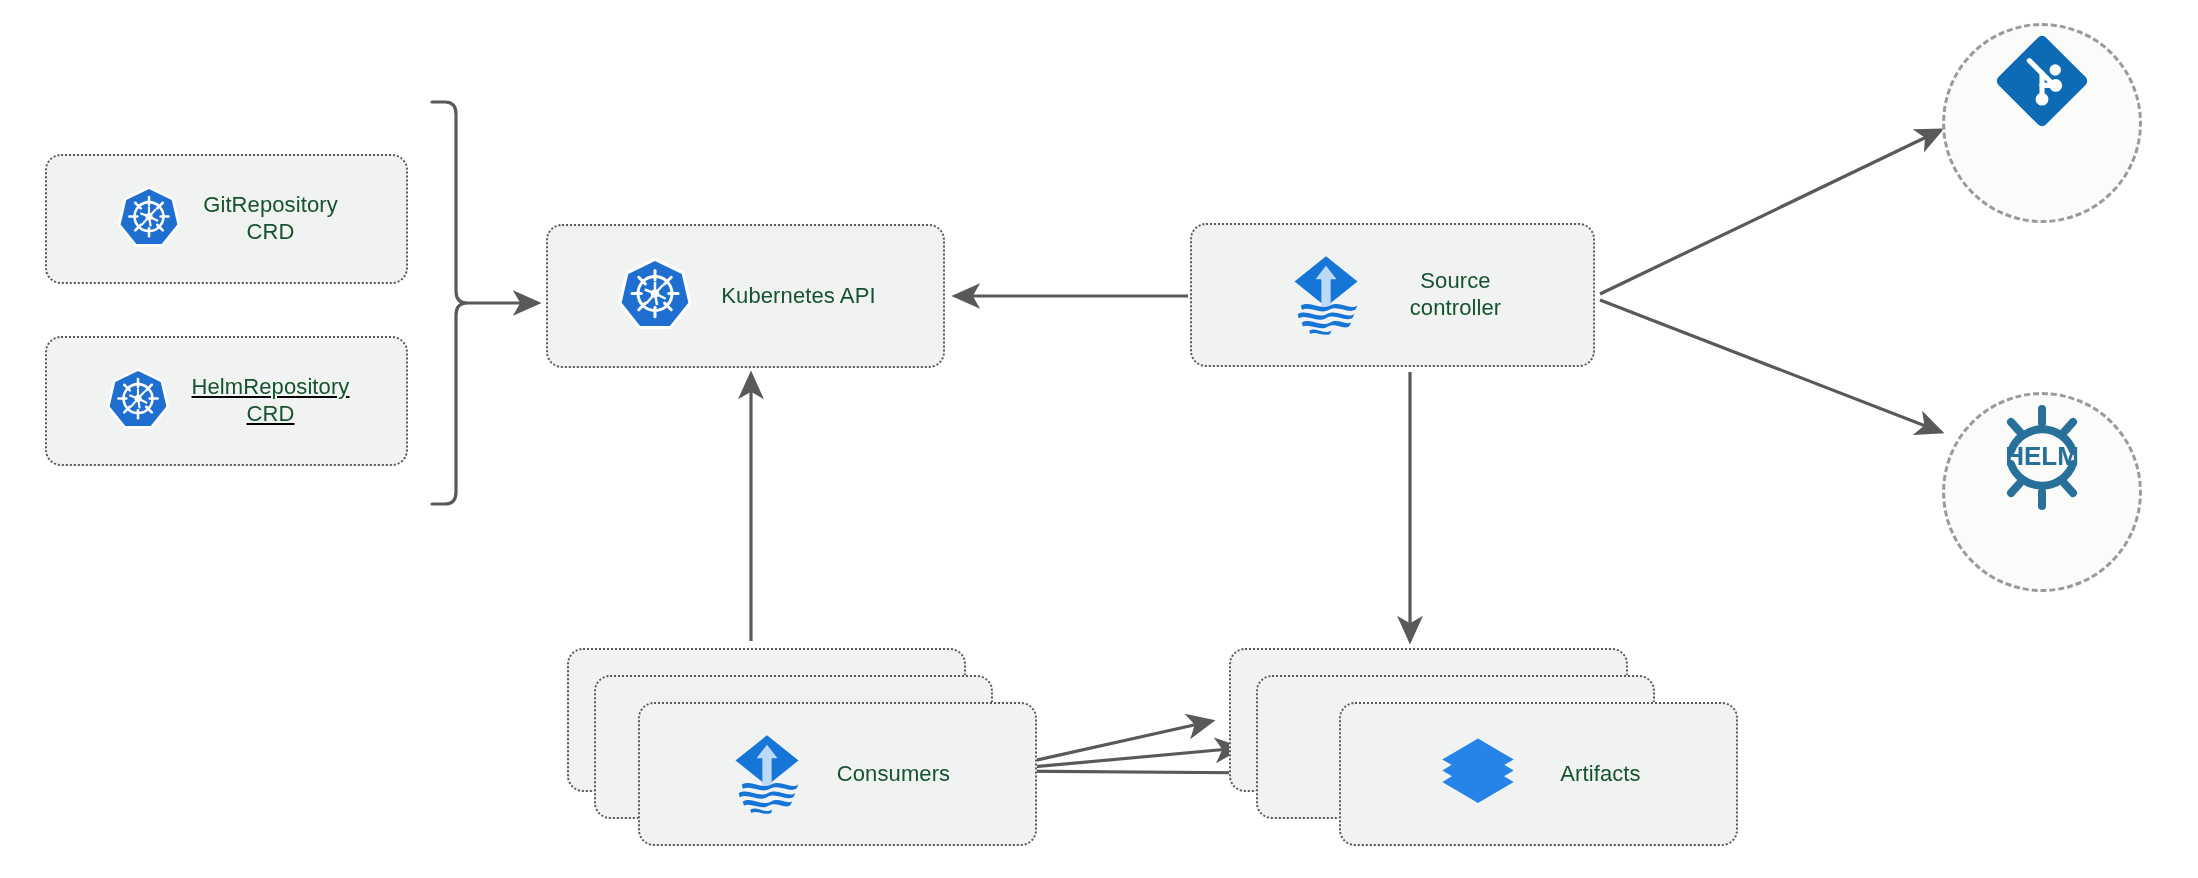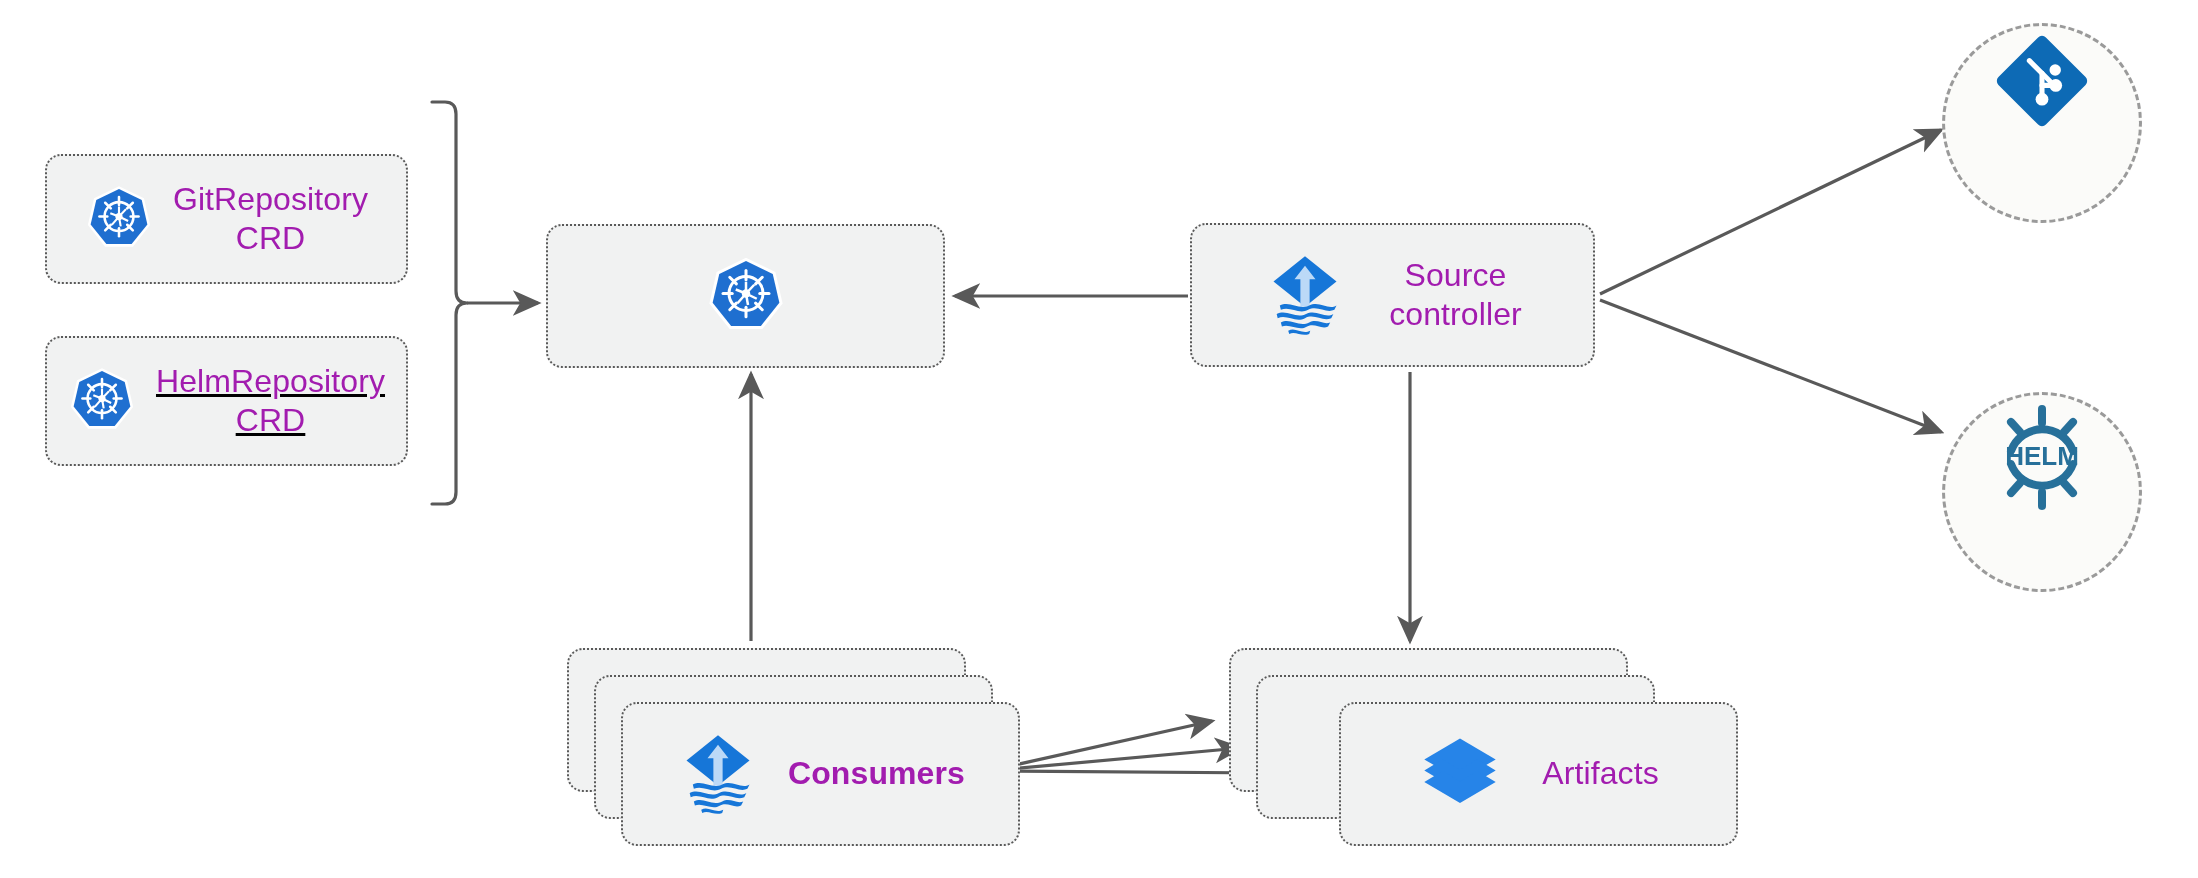--- a/index.html
+++ b/index.html
@@ -40,23 +40,23 @@
     justify-content: center;
   }
   .node-ghost {
     position: absolute;
     box-sizing: border-box;
     background: #f1f2f2;
     border: 2.5px dotted #595959;
     border-radius: 16px;
   }
   .node-label {
-    font-size: 32px;
+    font-size: 22px;
     line-height: 1.22;
-    color: #a21caf;
+    color: #14532d;
     text-align: center;
     white-space: pre-line;
     letter-spacing: 0.1px;
   }
   .node-inner {
     display: flex;
     align-items: center;
     gap: 20px;
     padding: 0 18px;
   }
@@ -204,20 +204,21 @@
           <g stroke="#ffffff" stroke-width="2" fill="none">
             <path d="M32 22.2 L32 31.6 L40.6 35.8"></path>
             <path d="M32 31.6 L25.2 39.4"></path>
             <path d="M32 31.6 L23.8 28.4"></path>
             <path d="M32 31.6 L38.6 24.6"></path>
             <path d="M32 31.6 L33.6 40.8"></path>
           </g>
           <circle cx="32" cy="31.6" r="3.4" fill="#ffffff"></circle>
         </svg>
       </span>
+      <span class="node-label">Kubernetes API</span>
     </div>
   </div>
 
   <div class="node" style="left:1190px; top:223px; width:405px; height:144px;">
     <div class="node-inner" style="gap:42px;">
       <span class="node-icon">
         <svg width="84" height="84" viewBox="0 0 80 80" xmlns="http://www.w3.org/2000/svg">
 
           <path d="M40 5 L70 29 L40 53 L10 29 Z" fill="#1676d8"></path>
 
@@ -234,21 +235,21 @@
           </g>
         </svg>
       </span>
       <span class="node-label">Source
 controller</span>
     </div>
   </div>
 
   <div class="node-ghost" style="left:567px; top:648px; width:399px; height:144px;"></div>
   <div class="node-ghost" style="left:594px; top:675px; width:399px; height:144px;"></div>
-  <div class="node" style="left:621px; top:702px; width:399px; height:144px;font-weight:bold;">
+  <div class="node" style="left:638px; top:702px; width:399px; height:144px;">
     <div class="node-inner" style="gap:28px;">
       <span class="node-icon">
         <svg width="84" height="84" viewBox="0 0 80 80" xmlns="http://www.w3.org/2000/svg">
           <path d="M40 5 L70 29 L40 53 L10 29 Z" fill="#1676d8"></path>
           <path d="M40 14 L50 27 L44.4 27 L44.4 53 L35.6 53 L35.6 27 L30 27 Z" fill="#bcd9f7"></path>
           <g fill="#1676d8">
             <path d="M16 52 C26 47, 34 57, 44 52 C54 47, 62 57, 70 52
                      L68 56 C60 60, 52 51, 43 56 C34 61, 26 52, 17 56 Z"></path>
             <path d="M13 60 C23 55, 31 65, 41 60 C51 55, 59 65, 67 60
                      L65 64 C57 68, 49 59, 40 64 C31 69, 23 60, 14 64 Z"></path>

